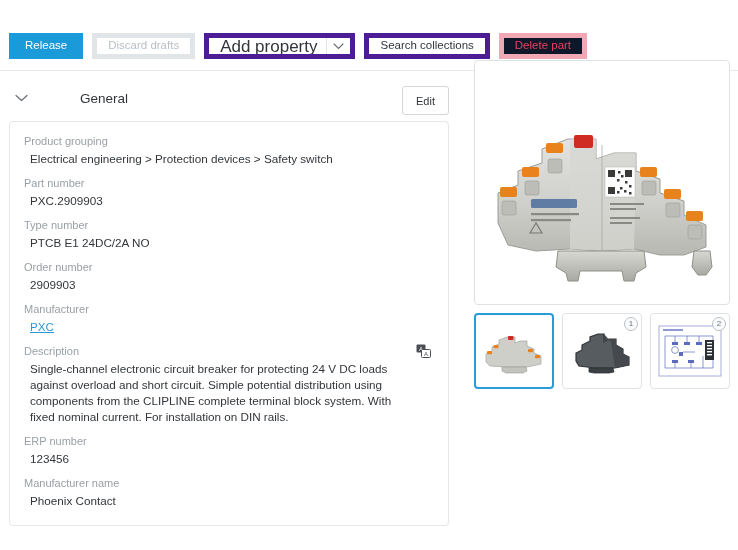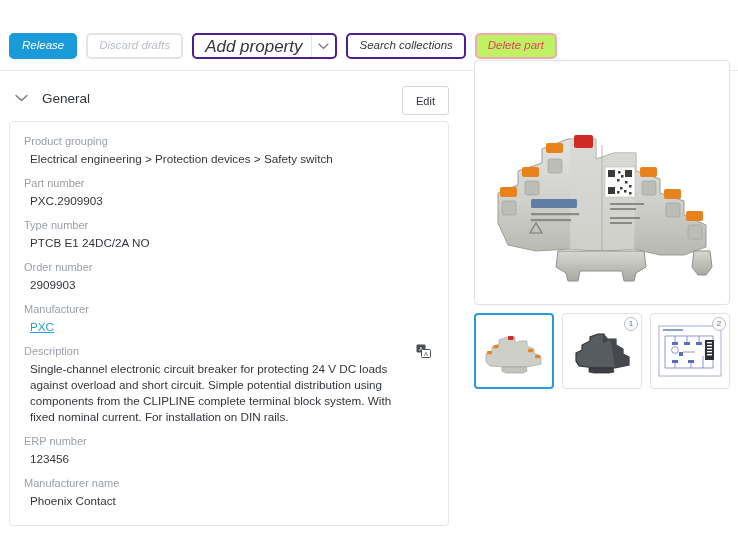--- a/index.html
+++ b/index.html
@@ -12,44 +12,44 @@
   }
   .page { position: relative; width: 738px; height: 550px; overflow: hidden; background:#fff; }
 
   
   .toolbar {
     position: absolute; left: 0; top: 30px; width: 738px; height: 32px;
     display: flex; align-items: center; gap: 9px; padding-left: 9px;
   }
   .btn {
     height: 26px; display: inline-flex; align-items: center; justify-content: center;
-    padding: 0 11px; font-size: 11.5px; border-radius: 5px;
-    border: 2px solid #4c1d95; background: #fff; color: #32363a;
-    white-space: nowrap; cursor: pointer; line-height: 1; font-style: italic;
+    padding: 0 11px; font-size: 11.5px; border-radius: 0;
+    border: 5px solid #4c1d95; background: #fff; color: #32363a;
+    white-space: nowrap; cursor: pointer; line-height: 1;
   }
   .btn-primary { background: #1a9ad8; border-color: #1a9ad8; color: #fff; }
   .btn-disabled { color: #b9bec4; border-color: #e2e5e8; background:#fff; cursor: default; }
-  .btn-danger { color: #e8405a; border-color: #f1a7b4; background:#bef264; }
+  .btn-danger { color: #e8405a; border-color: #f1a7b4; background:#0f172a; }
   .btn-split { padding: 0; display: inline-flex; align-items: stretch; overflow: hidden; }
   .btn-split .lbl { display:flex; align-items:center; padding: 0 9px 0 11px; font-size: 17px; }
   .btn-split .chev {
     display:flex; align-items:center; justify-content:center; width: 24px;
     border-left: 1px solid #e2e5e8;
   }
   .chev-svg { display:block; }
 
   .toolbar-divider {
     position: absolute; left: 0; top: 70px; width: 738px; height: 1px; background: #e6e8ea;
   }
 
   
   .left-col { position: absolute; left: 9px; top: 84px; width: 440px; }
 
   .section-header {
-    display:flex; align-items:center; height: 28px; padding-left: 6px; position: relative;
+    display:flex; align-items:center; height: 28px; padding-left: 6px; position: relative; gap: 38px;
   }
   .section-chevron { width: 18px; display:flex; align-items:center; }
   .section-title {
     font-size: 13.5px; color: #32363a; margin-left: 9px; font-weight: 400;
   }
   .edit-btn {
     position: absolute; right: 0; top: 2px;
     height: 29px; padding: 0 13px; font-size: 11px;
     border: 1px solid #d3d7db; border-radius: 3px; background:#fff; color:#32363a;
     display:inline-flex; align-items:center; cursor:pointer;

